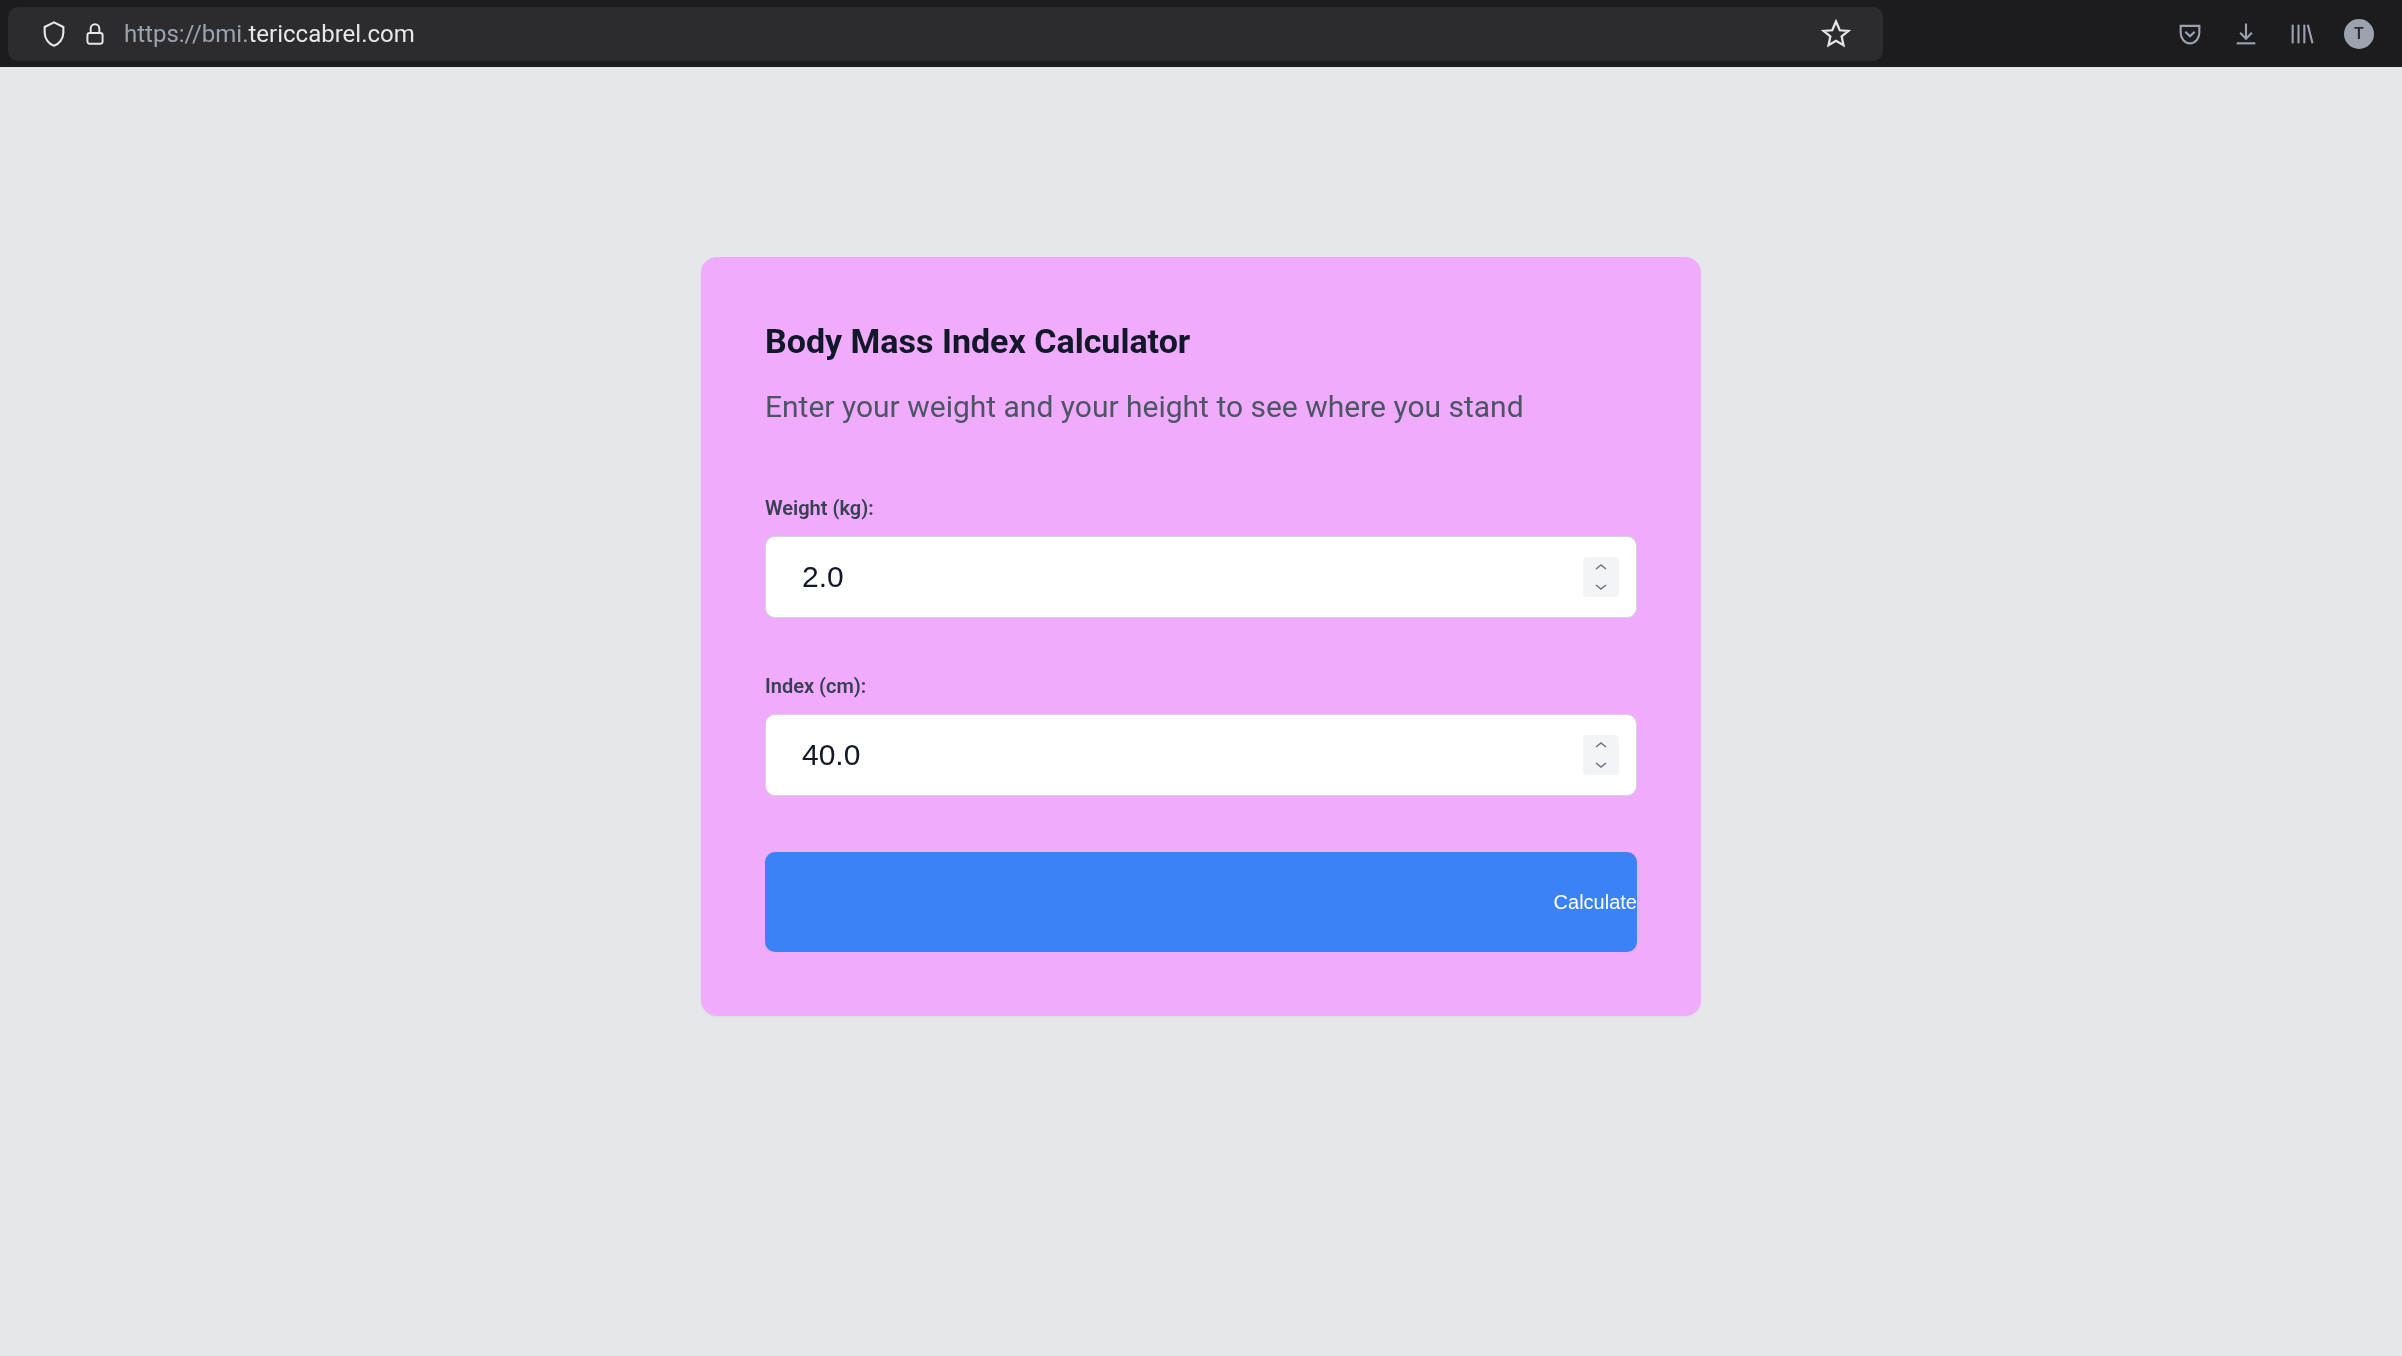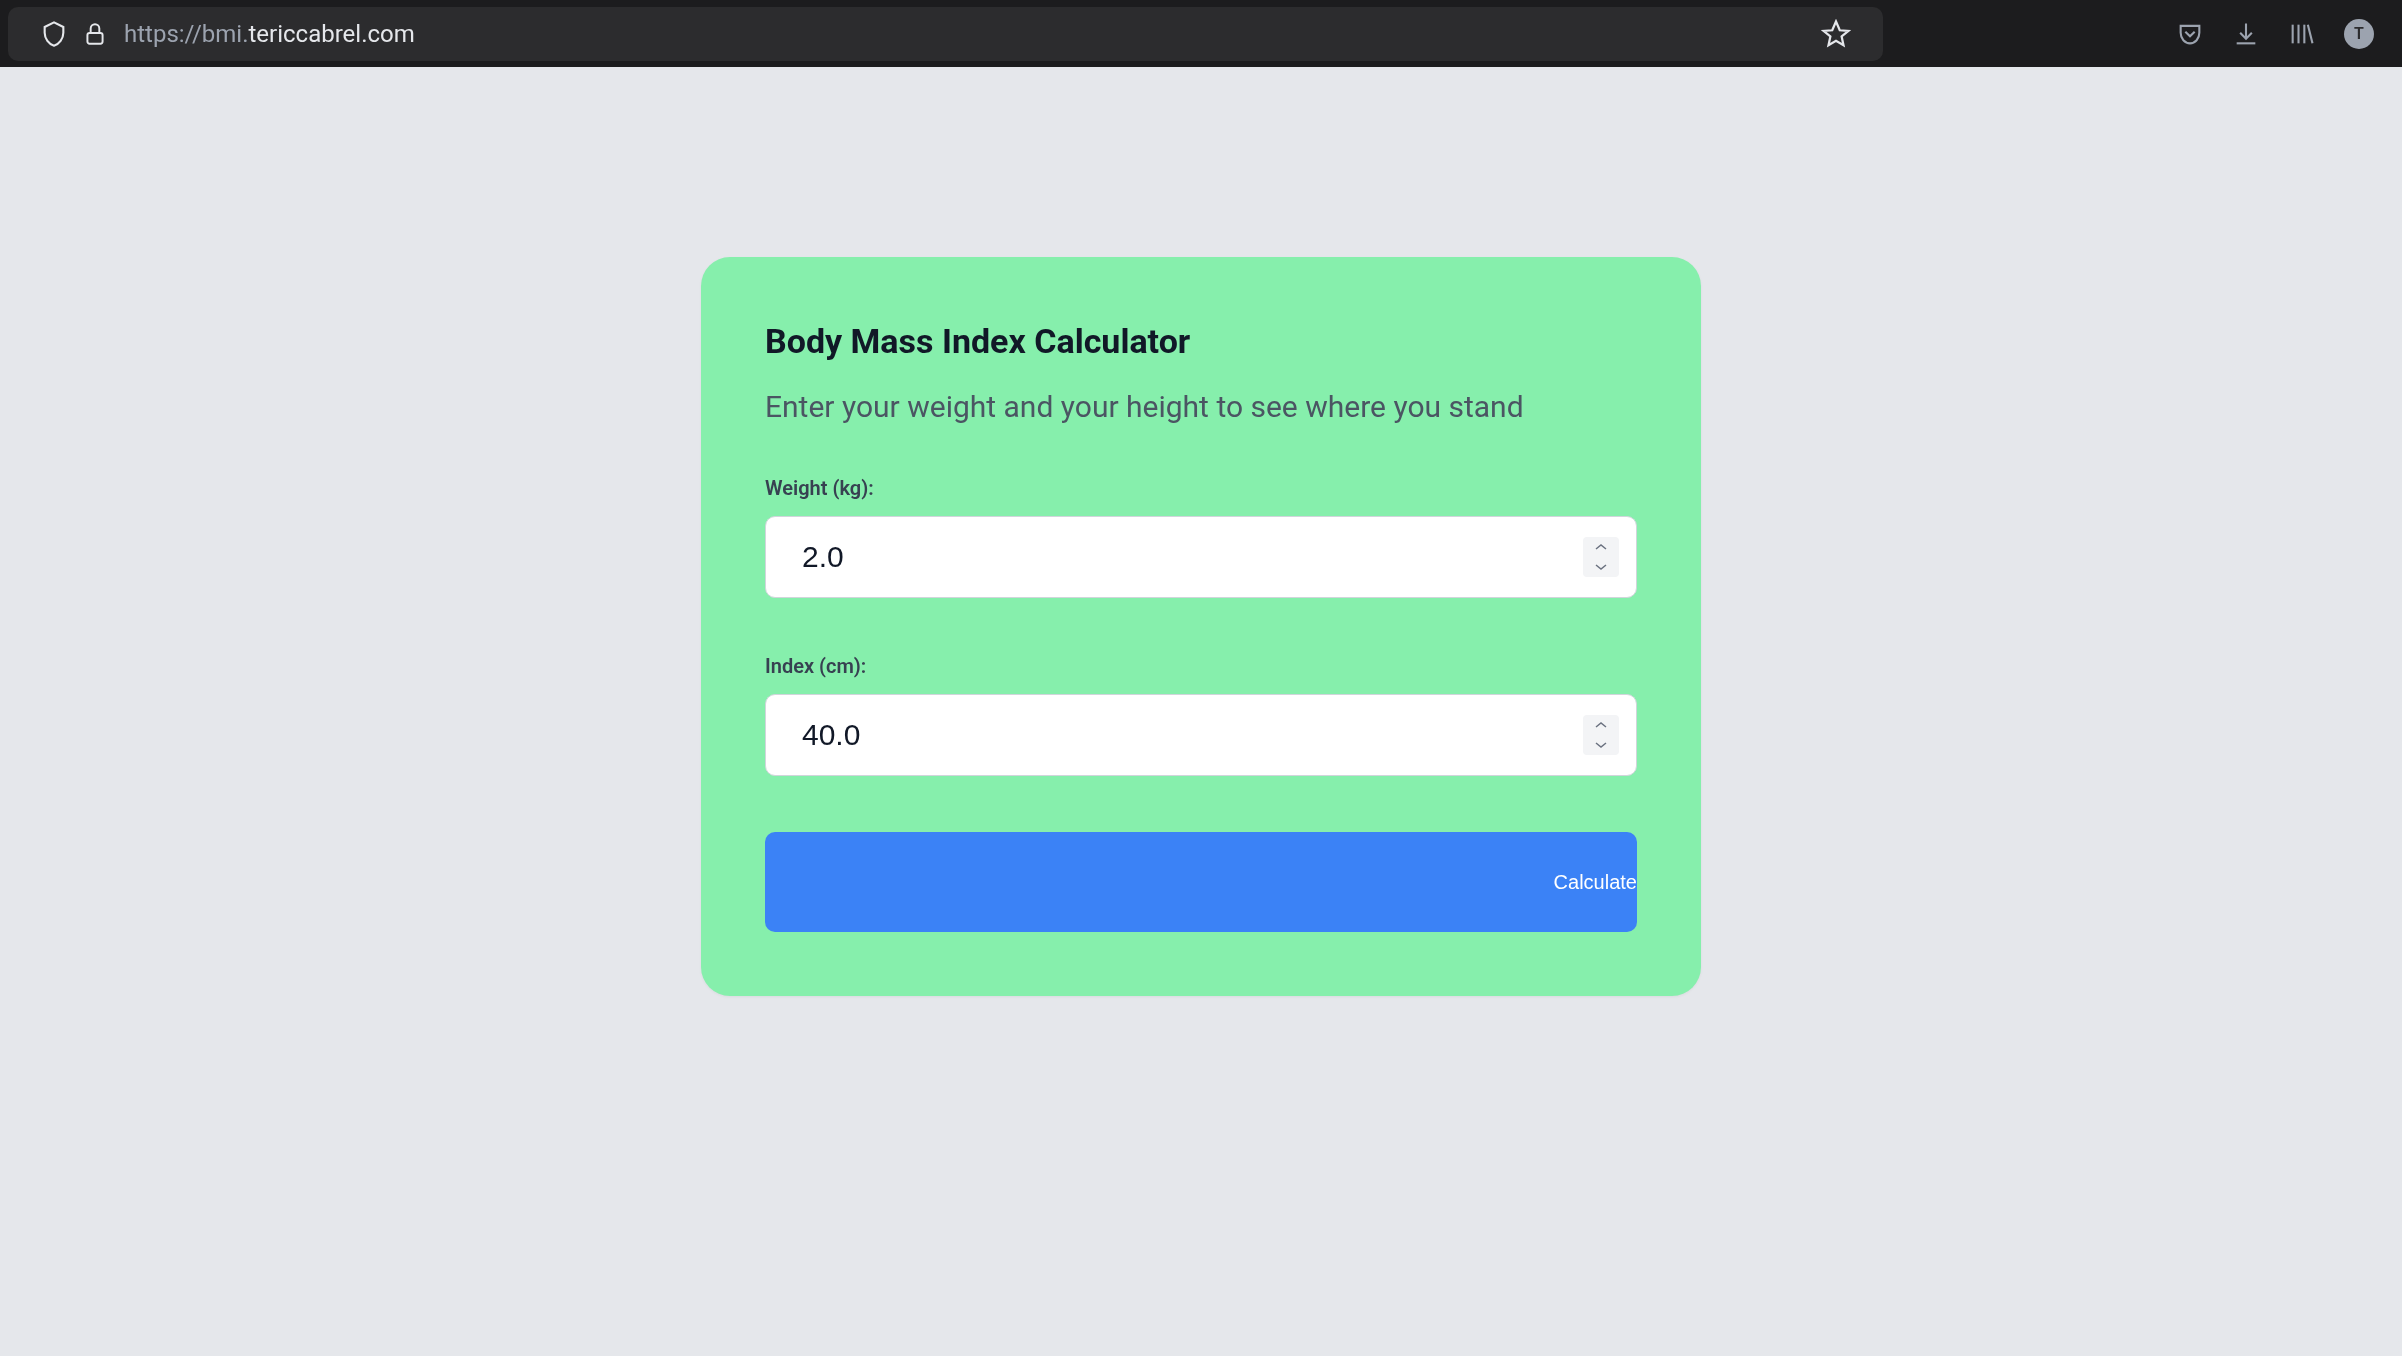--- a/index.html
+++ b/index.html
@@ -81,40 +81,40 @@
     
     .content-area {
       background: #e5e7eb;
       height: calc(100% - 67px);
       padding-top: 190px;
       display: flex;
       justify-content: center;
     }
     
     .card {
-      background: #86efac;
-      border-radius: 29px;
+      background: #f0abfc;
+      border-radius: 16px;
       width: 1000px;
       padding: 64px 64px 64px 64px;
       box-shadow: 0 1px 3px rgba(0,0,0,0.05);
       height: fit-content;
     }
     
     .card-title {
       color: #111827;
       font-size: 34px;
       font-weight: 700;
       margin-bottom: 28px;
     }
     
     .card-subtitle {
       color: #4b5563;
       font-size: 30px;
       font-weight: 400;
-      margin-bottom: 52px;
+      margin-bottom: 72px;
     }
     
     .form-group {
       margin-bottom: 56px;
     }
     
     .form-label {
       color: #374151;
       font-size: 20px;
       font-weight: 600;

